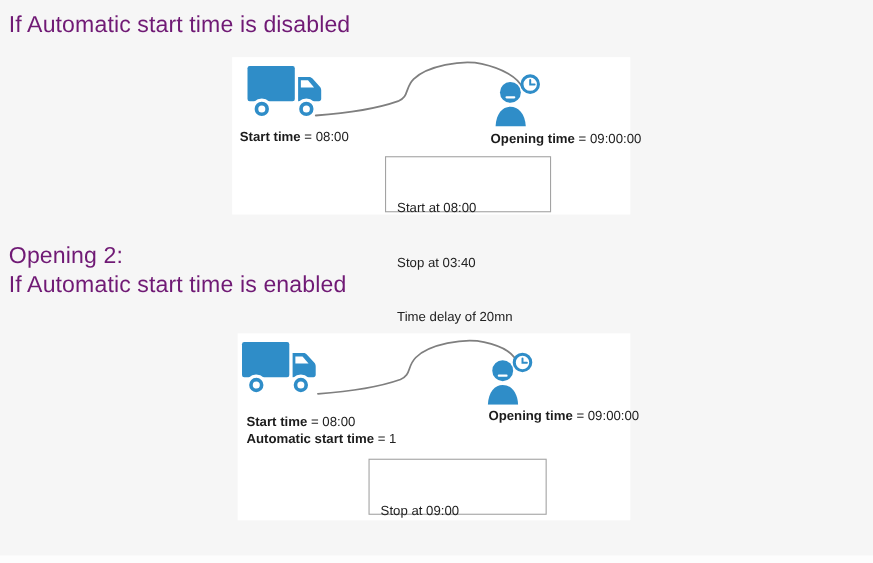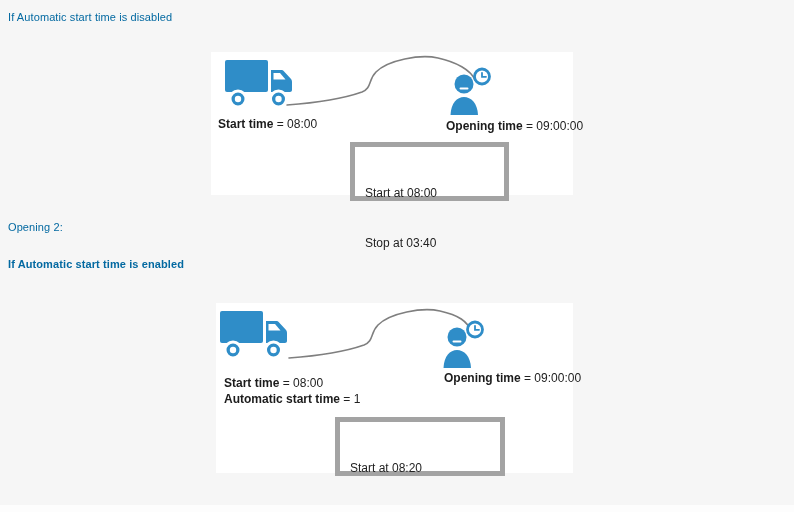--- a/index.html
+++ b/index.html
@@ -3,49 +3,49 @@
 <meta charset="utf-8">
 <style>
   html,body{margin:0;padding:0;}
   body{
     width:794px;height:512px;position:relative;overflow:hidden;
     background:#f6f6f6;
     font-family:"Liberation Sans","DejaVu Sans",sans-serif;
     color:#1a1a1a;
   }
   .heading{
-    position:absolute;left:8px;font-size:11px;color:#0369a1;
+    position:absolute;left:8px;font-size:21px;color:#701a75;
     letter-spacing:.1px;white-space:nowrap;
   }
   .panel{
     position:absolute;background:#ffffff;
   }
   #panel1{left:211px;top:52px;width:362px;height:143px;}
   #panel2{left:216px;top:303px;width:357px;height:170px;}
   .icon-svg{position:absolute;}
   .curve-svg{position:absolute;left:0;top:0;pointer-events:none;}
   .diagram-label{
     position:absolute;font-size:12px;color:#222;white-space:nowrap;
   }
   .diagram-label b{font-weight:700;color:#1c1c1c;margin-top:32px;}
   .info-box{
-    position:absolute;background:#ffffff;border:5px solid #a3a3a3;
+    position:absolute;background:#ffffff;border:1px solid #a3a3a3;
     padding:5px 8px 4px 10px;font-size:12px;color:#222;
     line-height:16.5px;white-space:pre;
   }
   .bottom-edge{
     position:absolute;left:0;bottom:0;width:794px;height:7px;background:#fdfdfd;
   }
 </style>
 </head>
 <body>
 
 <div class="heading" style="top:11px;">If Automatic start time is disabled</div>
 <div class="heading" style="top:221px;">Opening 2:</div>
-<div class="heading" style="top:258px;font-weight:bold;">If Automatic start time is enabled</div>
+<div class="heading" style="top:247px;">If Automatic start time is enabled</div>
 
 <div class="panel" id="panel1">
   <svg class="curve-svg" width="362" height="143" viewBox="0 0 362 143">
     <path d="M76 53 C104 51 134 46 151 40 C161 36 157 28 165 20 C177 8 209 2 227 6 C245 10 260 18 264 28" fill="none" stroke="#7f7f7f" stroke-width="1.6" stroke-linecap="round"></path>
   </svg>
 </div>
 
 <svg class="icon-svg" style="left:224px;top:58px;" width="72" height="52" viewBox="0 0 72 52">
   <rect x="1" y="2" width="43" height="32" rx="2" fill="#2f8dc8"></rect>
   <path d="M47 12 H57 C58.2 12 59.3 12.5 60.1 13.4 L66.6 20.6 C67.5 21.5 68 22.8 68 24.1 V32 C68 33.1 67.1 34 66 34 H47 Z" fill="#2f8dc8"></path>
@@ -67,20 +67,21 @@
 <div class="diagram-label" style="left:218px;top:117px;">
   <b>Start time</b><span> = 08:00</span>
 </div>
 <div class="diagram-label" style="left:446px;top:119px;">
   <b>Opening time</b><span> = 09:00:00</span>
 </div>
 
 <div class="info-box" style="left:350px;top:142px;width:131px;height:40px;">
   <div>Start at 08:00</div>
   <div>Stop at 03:40</div>
+  <div>Time delay of 20mn</div>
 </div>
 
 <div class="panel" id="panel2">
   <svg class="curve-svg" width="357" height="170" viewBox="0 0 357 170">
     <path d="M73 55 C101 53 131 48 148 42 C158 38 154 30 162 22 C174 10 206 4 224 8 C242 12 252 18 256 30" fill="none" stroke="#7f7f7f" stroke-width="1.6" stroke-linecap="round"></path>
   </svg>
 </div>
 
 <svg class="icon-svg" style="left:219px;top:309px;" width="72" height="52" viewBox="0 0 72 52">
   <rect x="1" y="2" width="43" height="32" rx="2" fill="#2f8dc8"></rect>
@@ -104,18 +105,17 @@
   <b>Opening time</b><span> = 09:00:00</span>
 </div>
 <div class="diagram-label" style="left:224px;top:376px;">
   <b>Start time</b><span> = 08:00</span>
 </div>
 <div class="diagram-label" style="left:224px;top:392px;">
   <b>Automatic start time</b><span> = 1</span>
 </div>
 
 <div class="info-box" style="left:335px;top:417px;width:142px;height:40px;">
-  <div>Start at 08:20</div>
   <div>Stop at 09:00</div>
   
 </div>
 
 <div class="bottom-edge"></div>
 
 </body></html>

